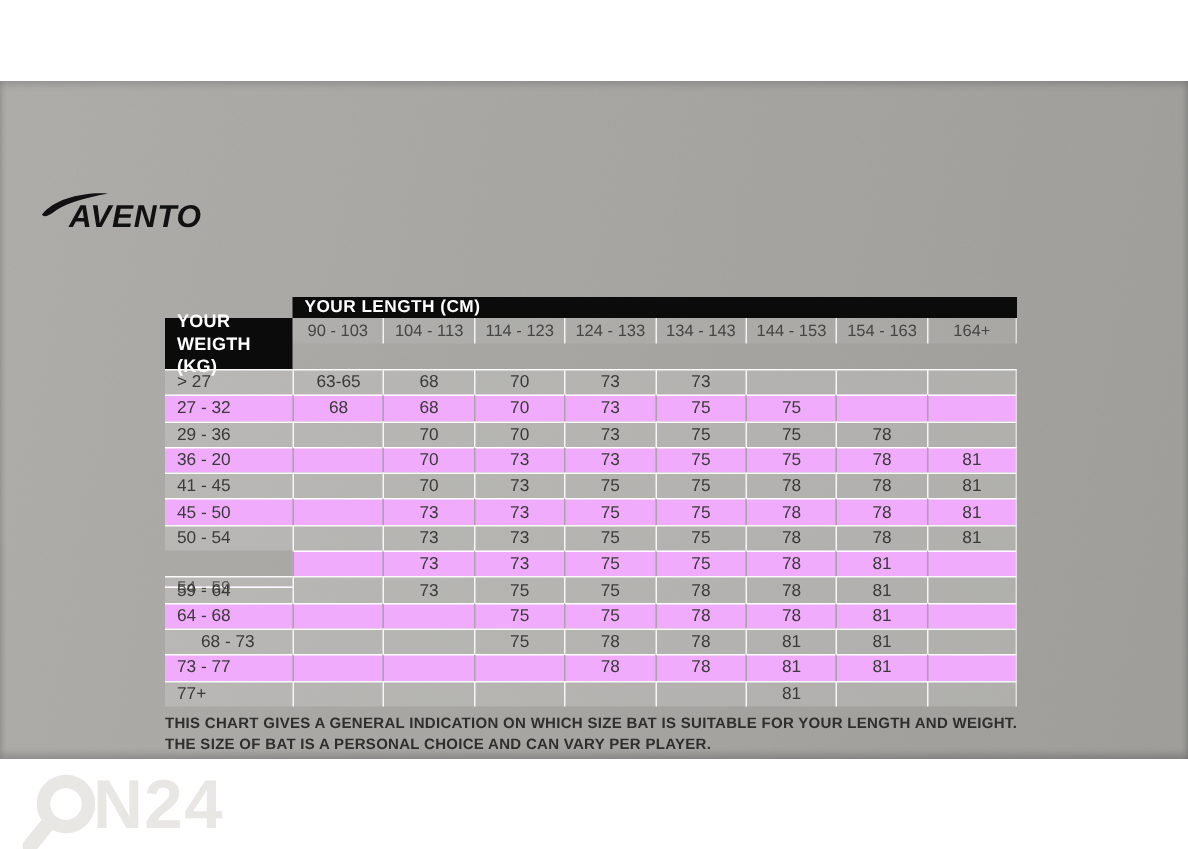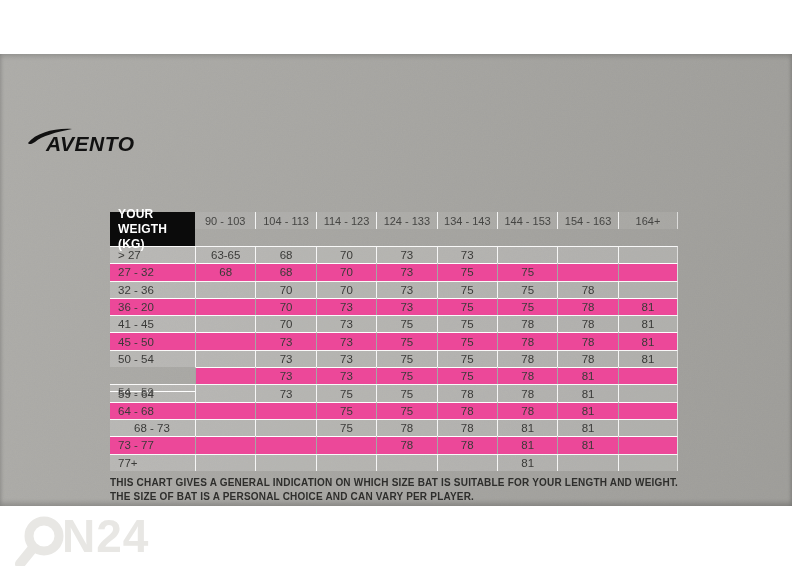--- a/index.html
+++ b/index.html
@@ -28,21 +28,21 @@
   .weight-box{grid-area:2/1/4/2;background:#0b0b0b;color:#ffffff;font-weight:bold;
         font-size:12px;line-height:15px;display:flex;flex-direction:column;
         justify-content:center;padding-left:8px;box-sizing:border-box;letter-spacing:.2px;}
   .bat-header{grid-area:3/2/4/10;background:#ffffff;color:#0c0c0c;font-weight:bold;
         font-size:12px;display:flex;align-items:center;padding-left:8px;
         box-sizing:border-box;letter-spacing:.3px;}
   .range{background:rgba(255,255,255,.08);color:#454543;font-size:11px;}
   .range.vl{border-left:1px solid rgba(255,255,255,.85);}
   .range.vr{border-right:1px solid rgba(255,255,255,.6);}
   .gray{background:rgba(255,255,255,.17);border-top:1px solid rgba(255,255,255,.92);}
-  .white{background:#ec4899;border-top:1px solid #ffffff;text-align:right;}
+  .white{background:#f0abfc;border-top:1px solid #ffffff;text-align:right;}
   .label{justify-content:flex-start;padding-left:8px;}
   .val.gray.vl{border-left:1px solid rgba(255,255,255,.88);}
   .val.white.vl{border-left:1px solid #a6a5a3;}
   .val.gray.vr{border-right:1px solid rgba(255,255,255,.6);}
   .val.white.vr{border-right:1px solid #dddddc;}
 
   
   .footer-note{position:absolute;left:110px;top:422px;color:#2e2e2c;font-weight:bold;
         font-size:10px;line-height:14px;letter-spacing:.2px;}
 
@@ -67,20 +67,21 @@
     <div class="tint"></div>
 
     <div class="logo">
       <svg width="132" height="34" viewBox="0 0 132 34">
         <path d="M2 19 C10 9, 28 4, 46 5 C30 8, 16 12, 9 18 C6 20, 3 21, 2 19 Z" fill="#111111"></path>
         <text x="20" y="27" font-family="Liberation Sans, sans-serif" font-size="21" font-weight="bold" font-style="italic" letter-spacing="0.5" fill="#111111">AVENTO</text>
       </svg>
     </div>
 
     <div class="size-table">
+      <div class="len-header">YOUR LENGTH (CM)</div>
       <div class="weight-box">
         <span>YOUR</span>
         <span>WEIGTH (KG)</span>
       </div>
     <div class="cell range" style="grid-area: 2 / 2;">90 - 103</div>
         <div class="cell range vl" style="grid-area: 2 / 3;">104 - 113</div>
         <div class="cell range vl" style="grid-area: 2 / 4;">114 - 123</div>
         <div class="cell range vl" style="grid-area: 2 / 5;">124 - 133</div>
         <div class="cell range vl" style="grid-area: 2 / 6;">134 - 143</div>
         <div class="cell range vl" style="grid-area: 2 / 7;">144 - 153</div>
@@ -97,21 +98,21 @@
         <div class="cell val gray vl vr" style="grid-area: 4 / 9;"></div>
         <div class="cell label white" style="grid-area: 5 / 1;">27 - 32</div>
         <div class="cell val white vl" style="grid-area: 5 / 2;">68</div>
         <div class="cell val white vl" style="grid-area: 5 / 3;">68</div>
         <div class="cell val white vl" style="grid-area: 5 / 4;">70</div>
         <div class="cell val white vl" style="grid-area: 5 / 5;">73</div>
         <div class="cell val white vl" style="grid-area: 5 / 6;">75</div>
         <div class="cell val white vl" style="grid-area: 5 / 7;">75</div>
         <div class="cell val white vl" style="grid-area: 5 / 8;"></div>
         <div class="cell val white vl vr" style="grid-area: 5 / 9;"></div>
-        <div class="cell label gray" style="grid-area: 6 / 1;">32 - 36</div>
+        <div class="cell label gray" style="grid-area: 6 / 1;">29 - 36</div>
         <div class="cell val gray vl" style="grid-area: 6 / 2;"></div>
         <div class="cell val gray vl" style="grid-area: 6 / 3;">70</div>
         <div class="cell val gray vl" style="grid-area: 6 / 4;">70</div>
         <div class="cell val gray vl" style="grid-area: 6 / 5;">73</div>
         <div class="cell val gray vl" style="grid-area: 6 / 6;">75</div>
         <div class="cell val gray vl" style="grid-area: 6 / 7;">75</div>
         <div class="cell val gray vl" style="grid-area: 6 / 8;">78</div>
         <div class="cell val gray vl vr" style="grid-area: 6 / 9;"></div>
         <div class="cell label white" style="grid-area: 7 / 1;">36 - 20</div>
         <div class="cell val white vl" style="grid-area: 7 / 2;"></div>

